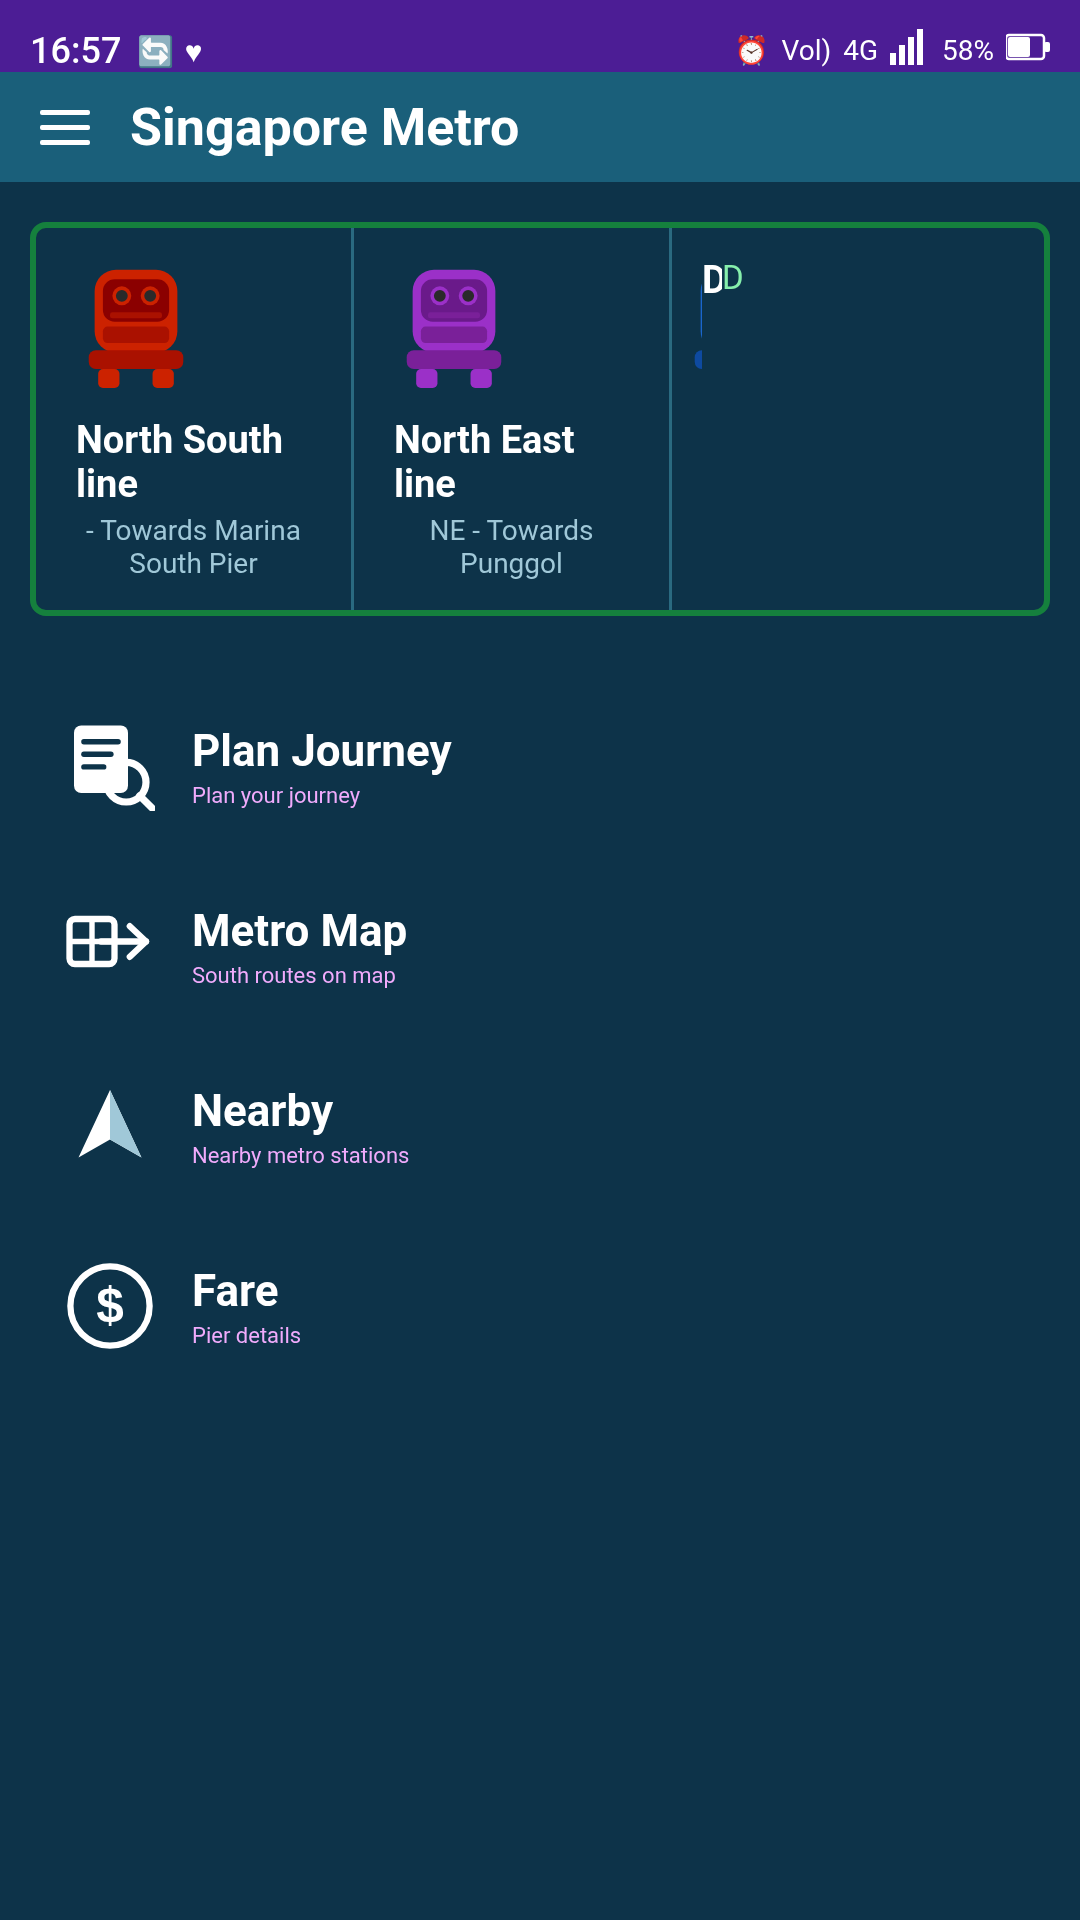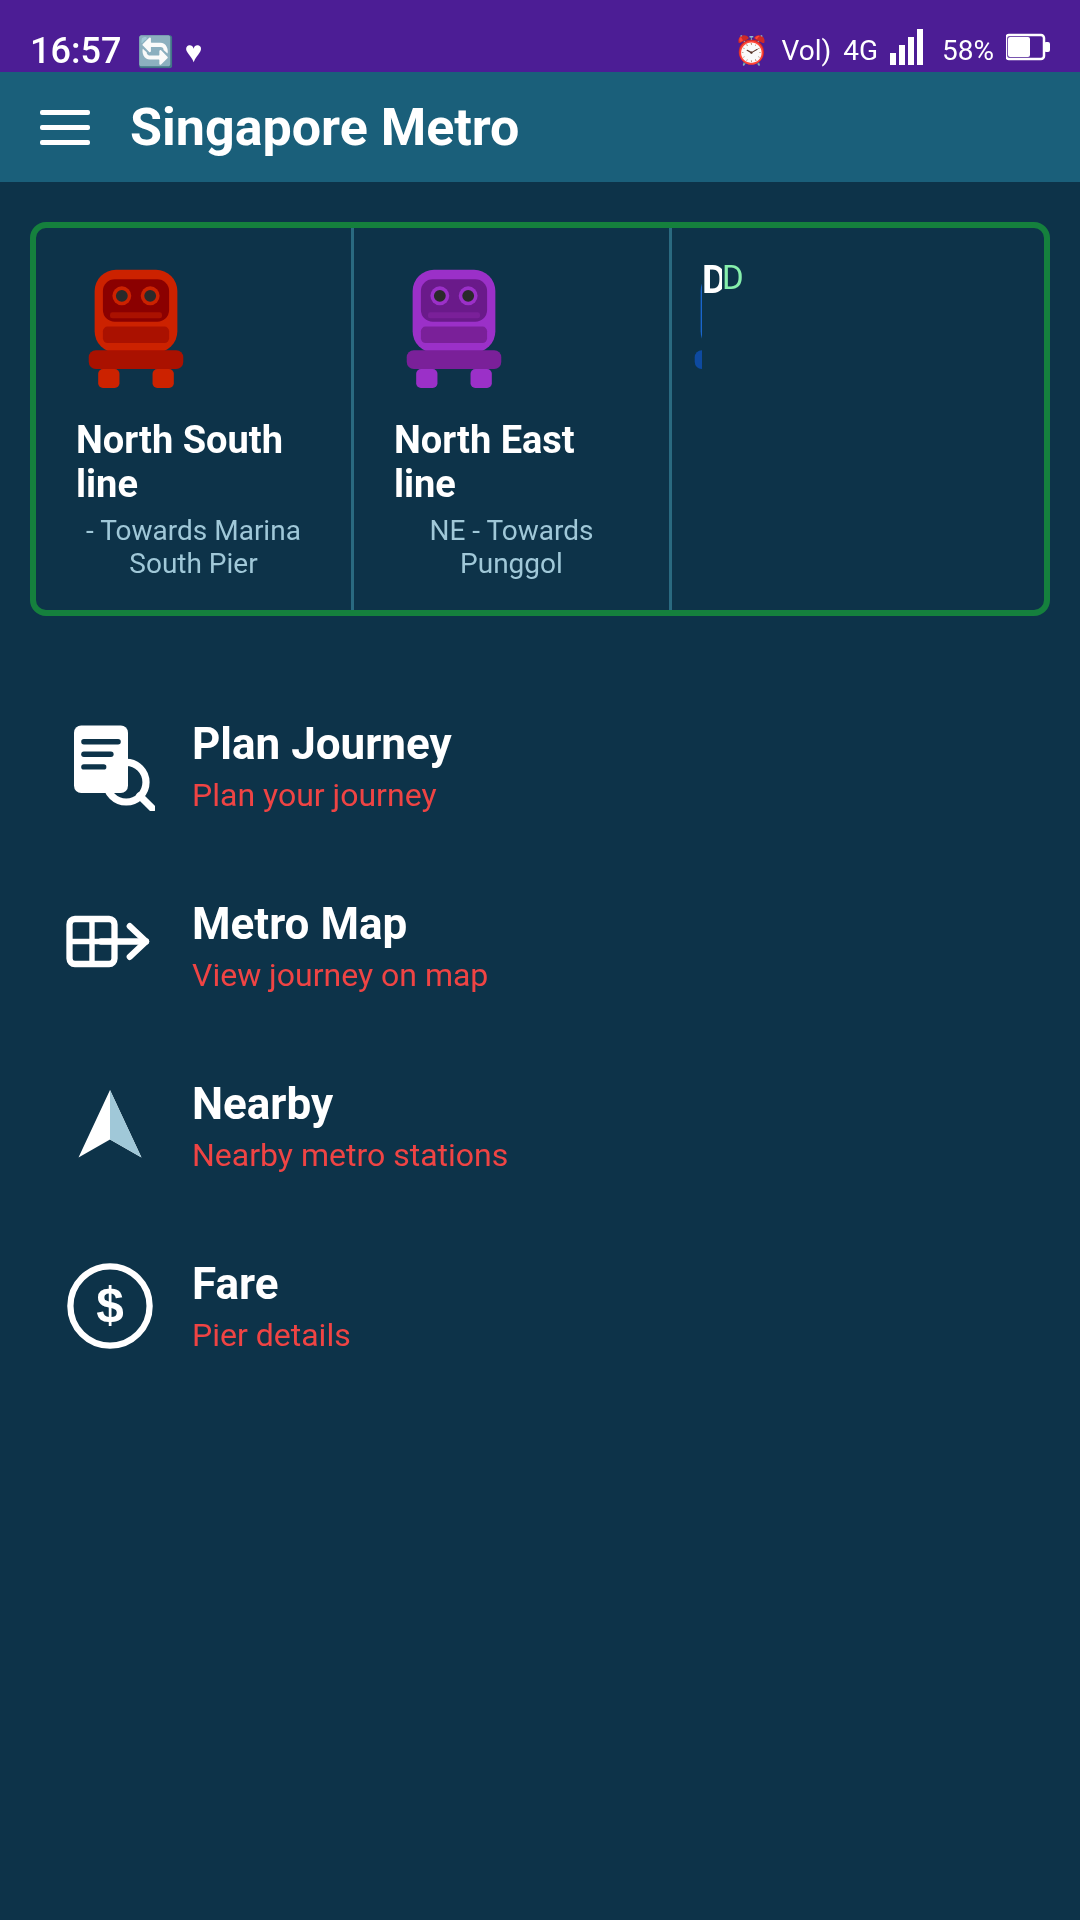--- a/index.html
+++ b/index.html
@@ -179,22 +179,22 @@
       gap: 6px;
     }
 
     .menu-title {
       font-size: 44px;
       font-weight: 700;
       color: #ffffff;
     }
 
     .menu-subtitle {
-      font-size: 32px;
-      color: #ef4444;
+      font-size: 22px;
+      color: #f0abfc;
       font-weight: 400;
     }
 
     
     .icon-svg {
       width: 90px;
       height: 90px;
     }
   </style>
 </head>
@@ -347,21 +347,21 @@
 
         <line x1="40" y1="45" x2="90" y2="45" stroke="white" stroke-width="7" stroke-linecap="round"></line>
         <polyline points="72,28 90,45 72,62" fill="none" stroke="white" stroke-width="7" stroke-linecap="round" stroke-linejoin="round"></polyline>
 
         <line x1="5" y1="45" x2="55" y2="45" stroke="white" stroke-width="6"></line>
         <line x1="30" y1="20" x2="30" y2="70" stroke="white" stroke-width="6"></line>
       </svg>
     </div>
     <div class="menu-text">
       <span class="menu-title">Metro Map</span>
-      <span class="menu-subtitle">View journey on map</span>
+      <span class="menu-subtitle">South routes on map</span>
     </div>
   </div>
 
   <div class="menu-item">
     <div class="menu-icon-wrap">
       <svg class="icon-svg" viewBox="0 0 100 100" xmlns="http://www.w3.org/2000/svg">
 
         <polygon points="15,85 50,10 85,85 50,65" fill="white"></polygon>
         <polygon points="50,65 85,85 50,10" fill="#a0c8d8"></polygon>
       </svg>

